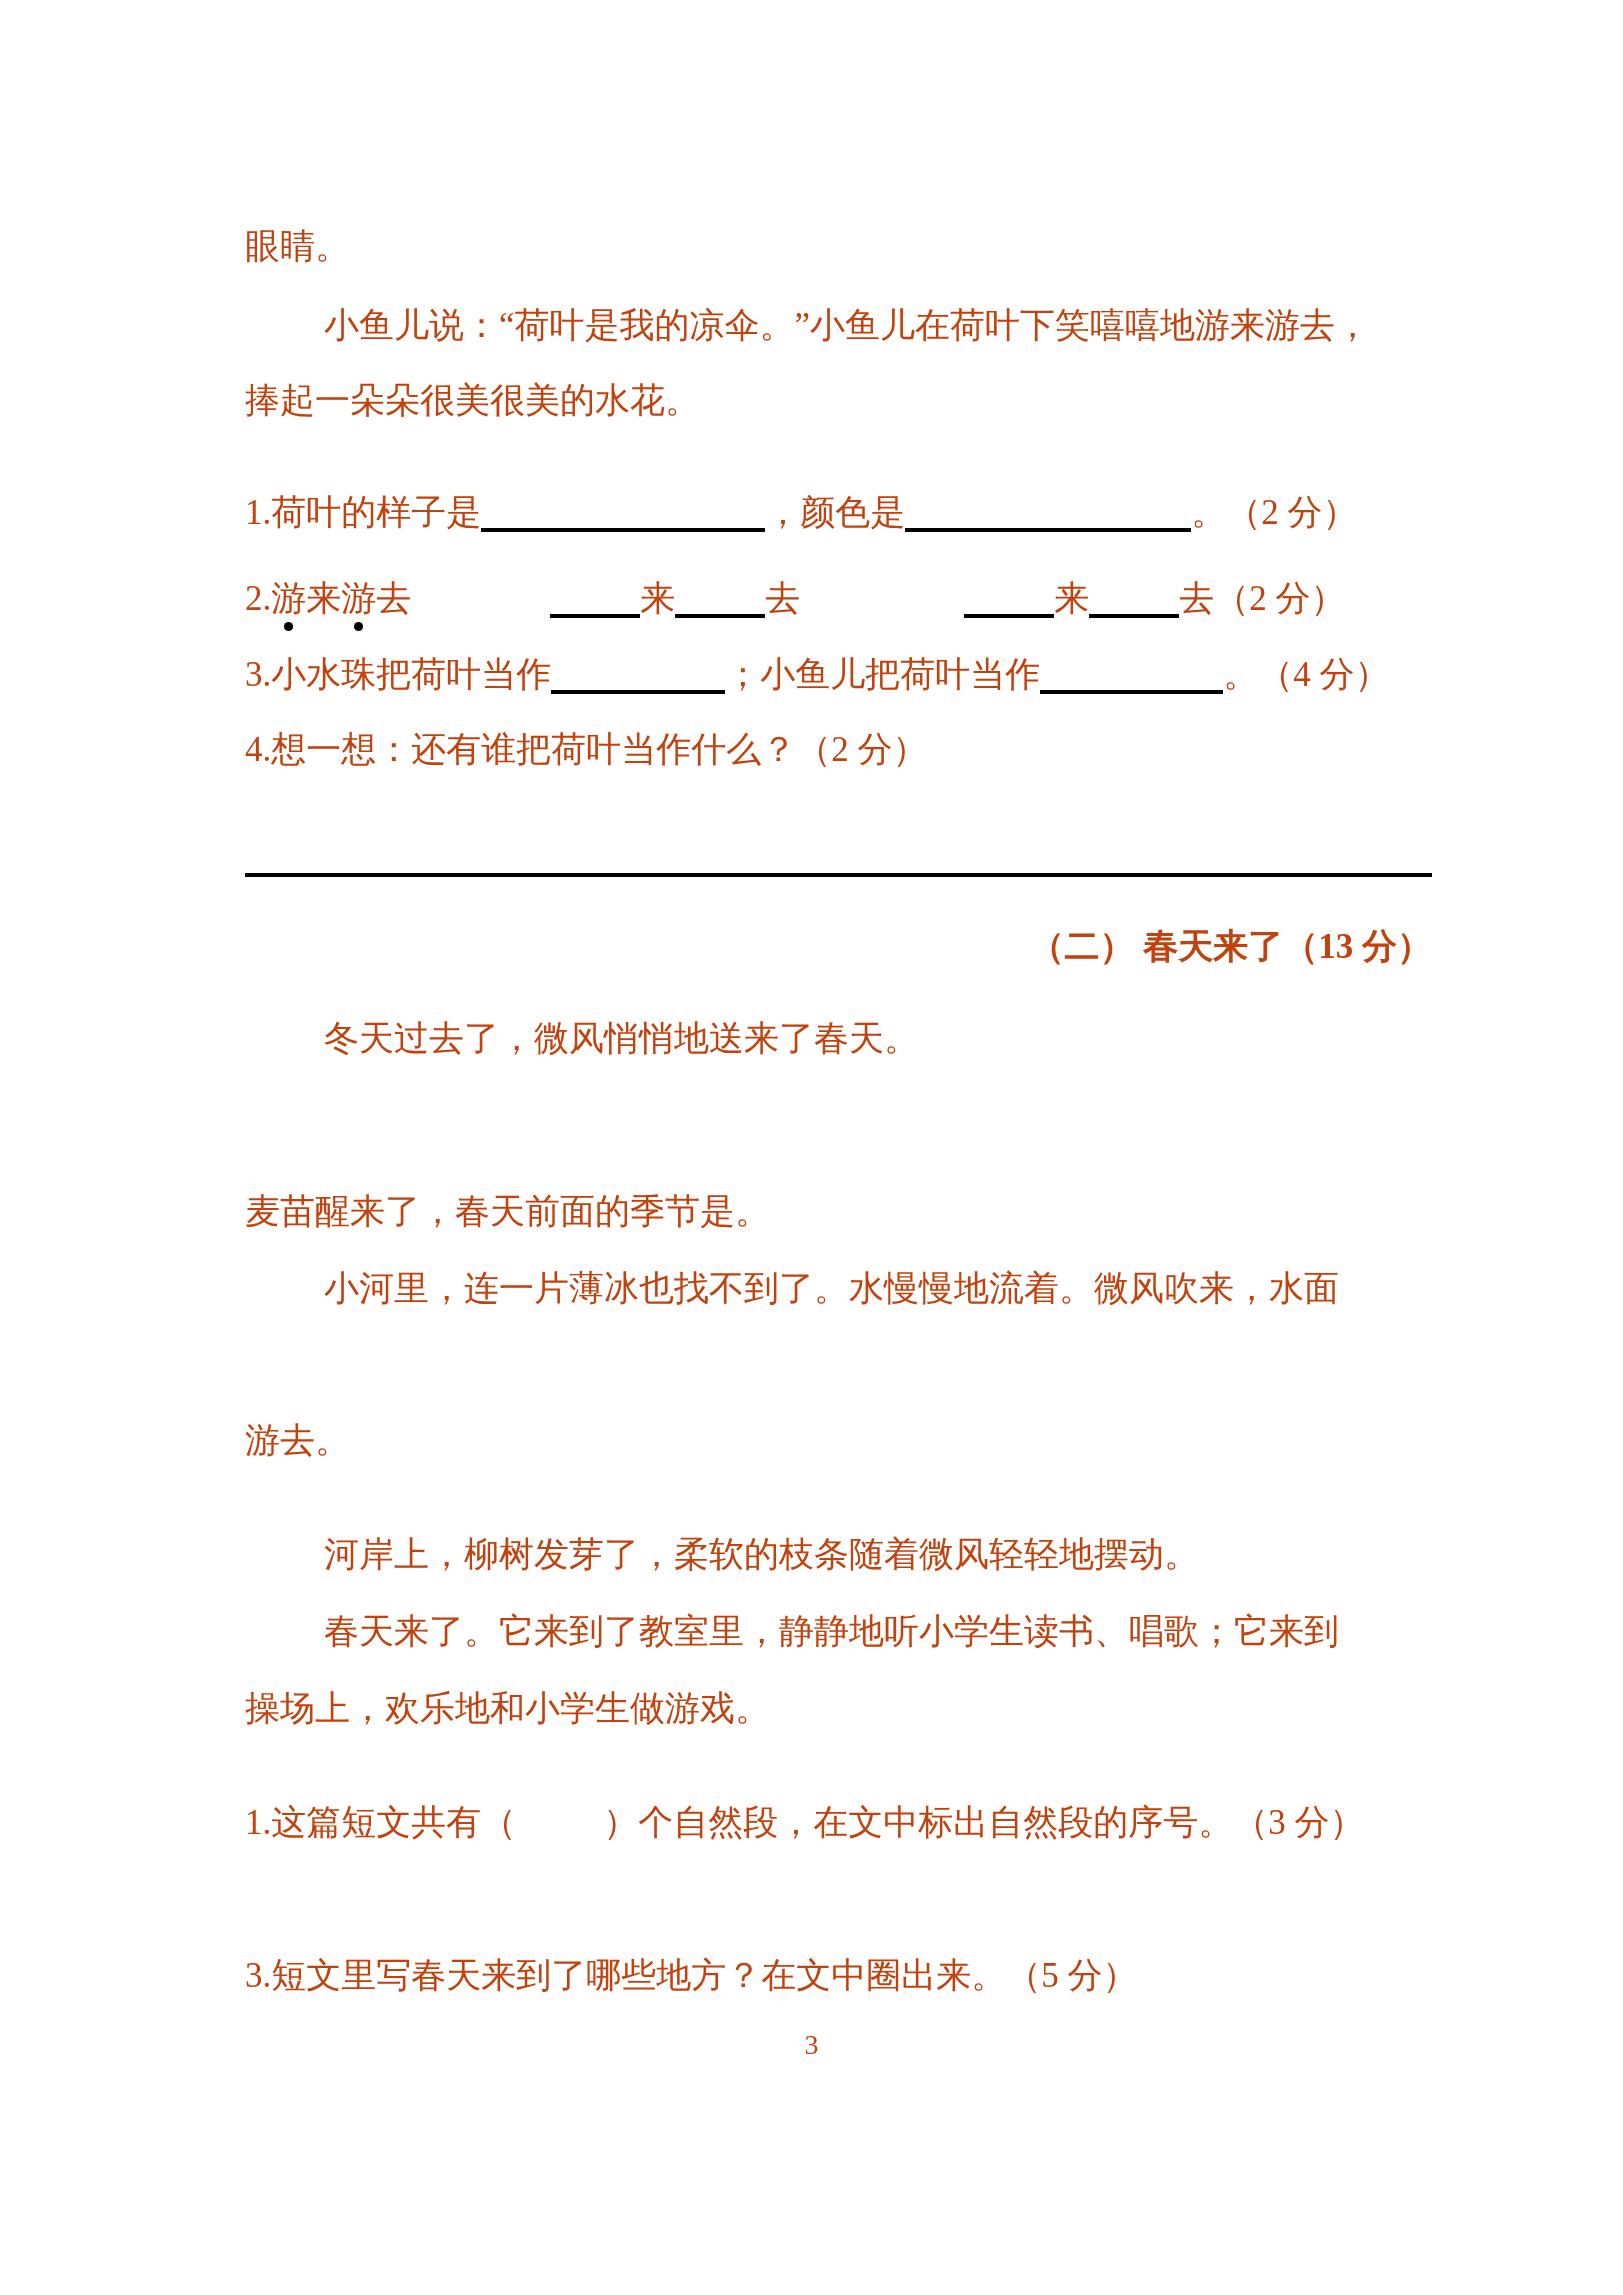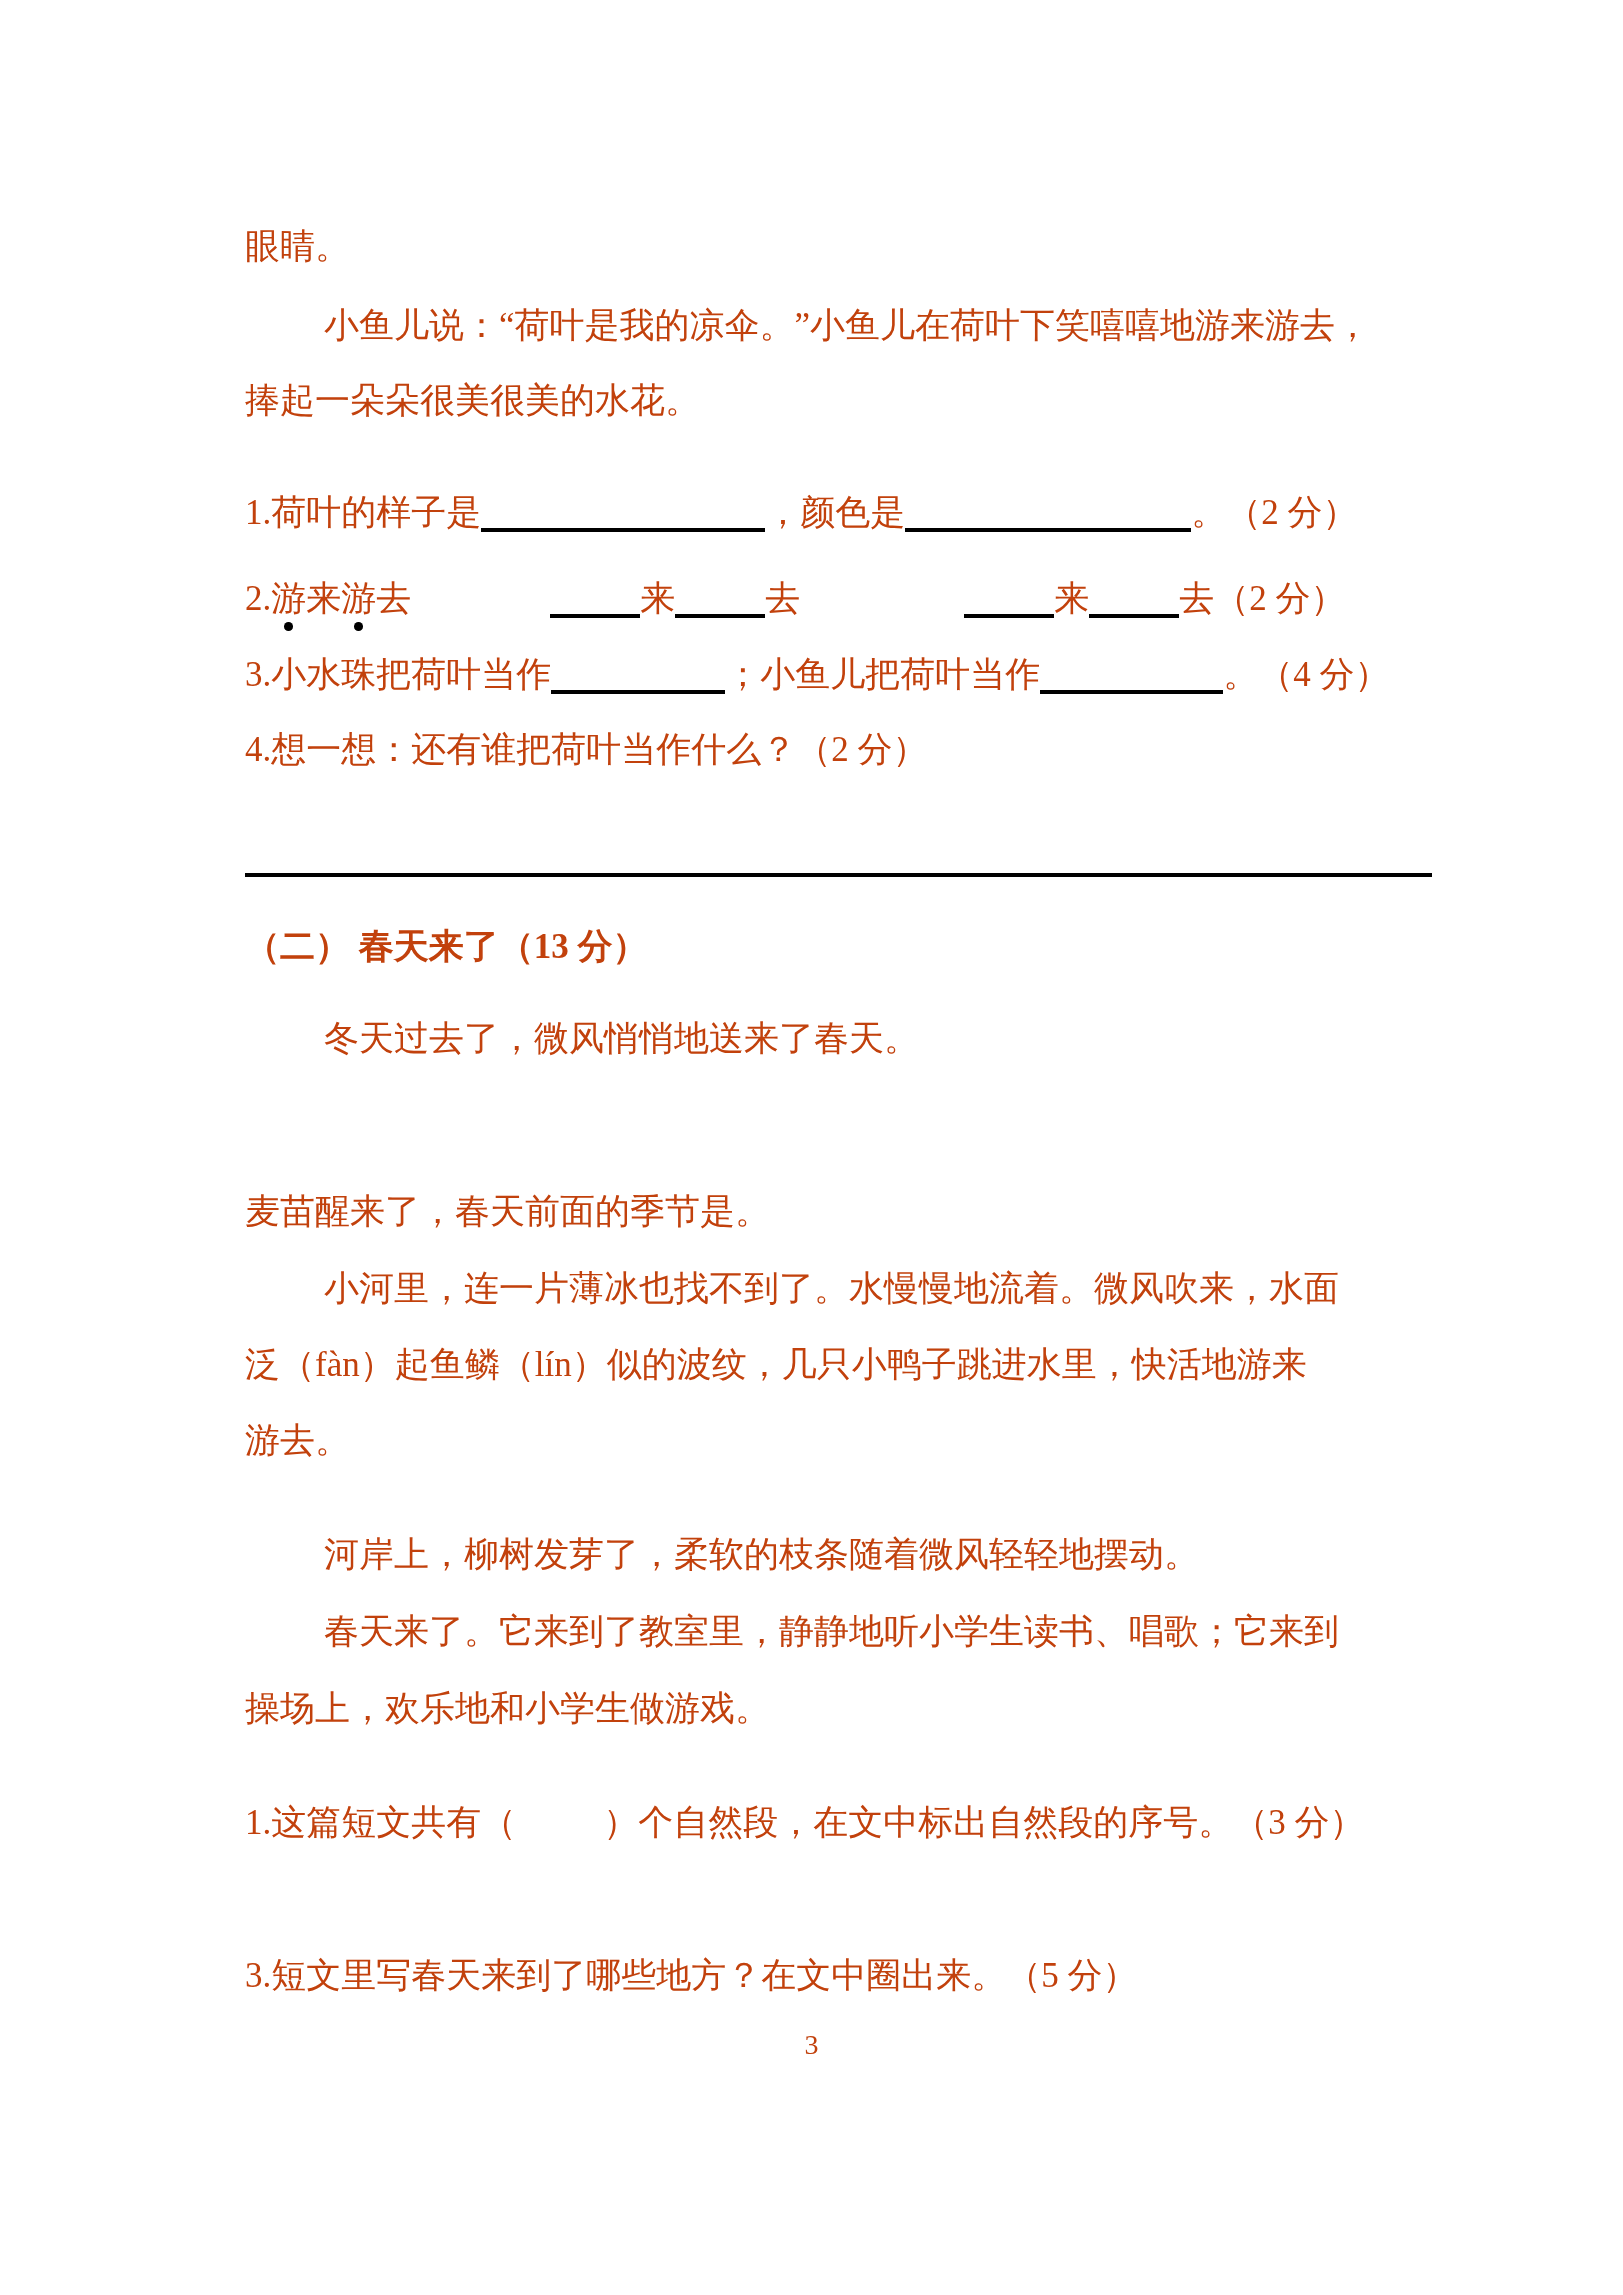--- a/index.html
+++ b/index.html
@@ -45,21 +45,21 @@
     position:absolute;
     left:245px;
     width:1187px;
     height:3.8px;
     background:#000;
   }
   .title {
     position:absolute;
     left:245px;
     width:1187px;
-    text-align:left;
+    text-align:right;
     font-weight:bold;
     line-height:46px;
   }
   .pagenum {
     position:absolute;
     left:0;
     width:1623px;
     text-align:center;
     font-size:28px;
     line-height:33px;
@@ -110,23 +110,20 @@
 
 
   <div class="line" style="top:1191px">
     <span>麦苗醒来了，春天前面的季节是。</span>
   </div>
 
   <div class="line indent" style="top:1268px">
     <span>小河里，连一片薄冰也找不到了。水慢慢地流着。微风吹来，水面</span>
   </div>
 
-  <div class="line" style="top:1344px">
-    <span>泛（fàn）起鱼鳞（lín）似的波纹，几只小鸭子跳进水里，快活地游来</span>
-  </div>
 
   <div class="line" style="top:1420px">
     <span>游去。</span>
   </div>
 
   <div class="line indent" style="top:1534px">
     <span>河岸上，柳树发芽了，柔软的枝条随着微风轻轻地摆动。</span>
   </div>
 
   <div class="line indent" style="top:1611px">

